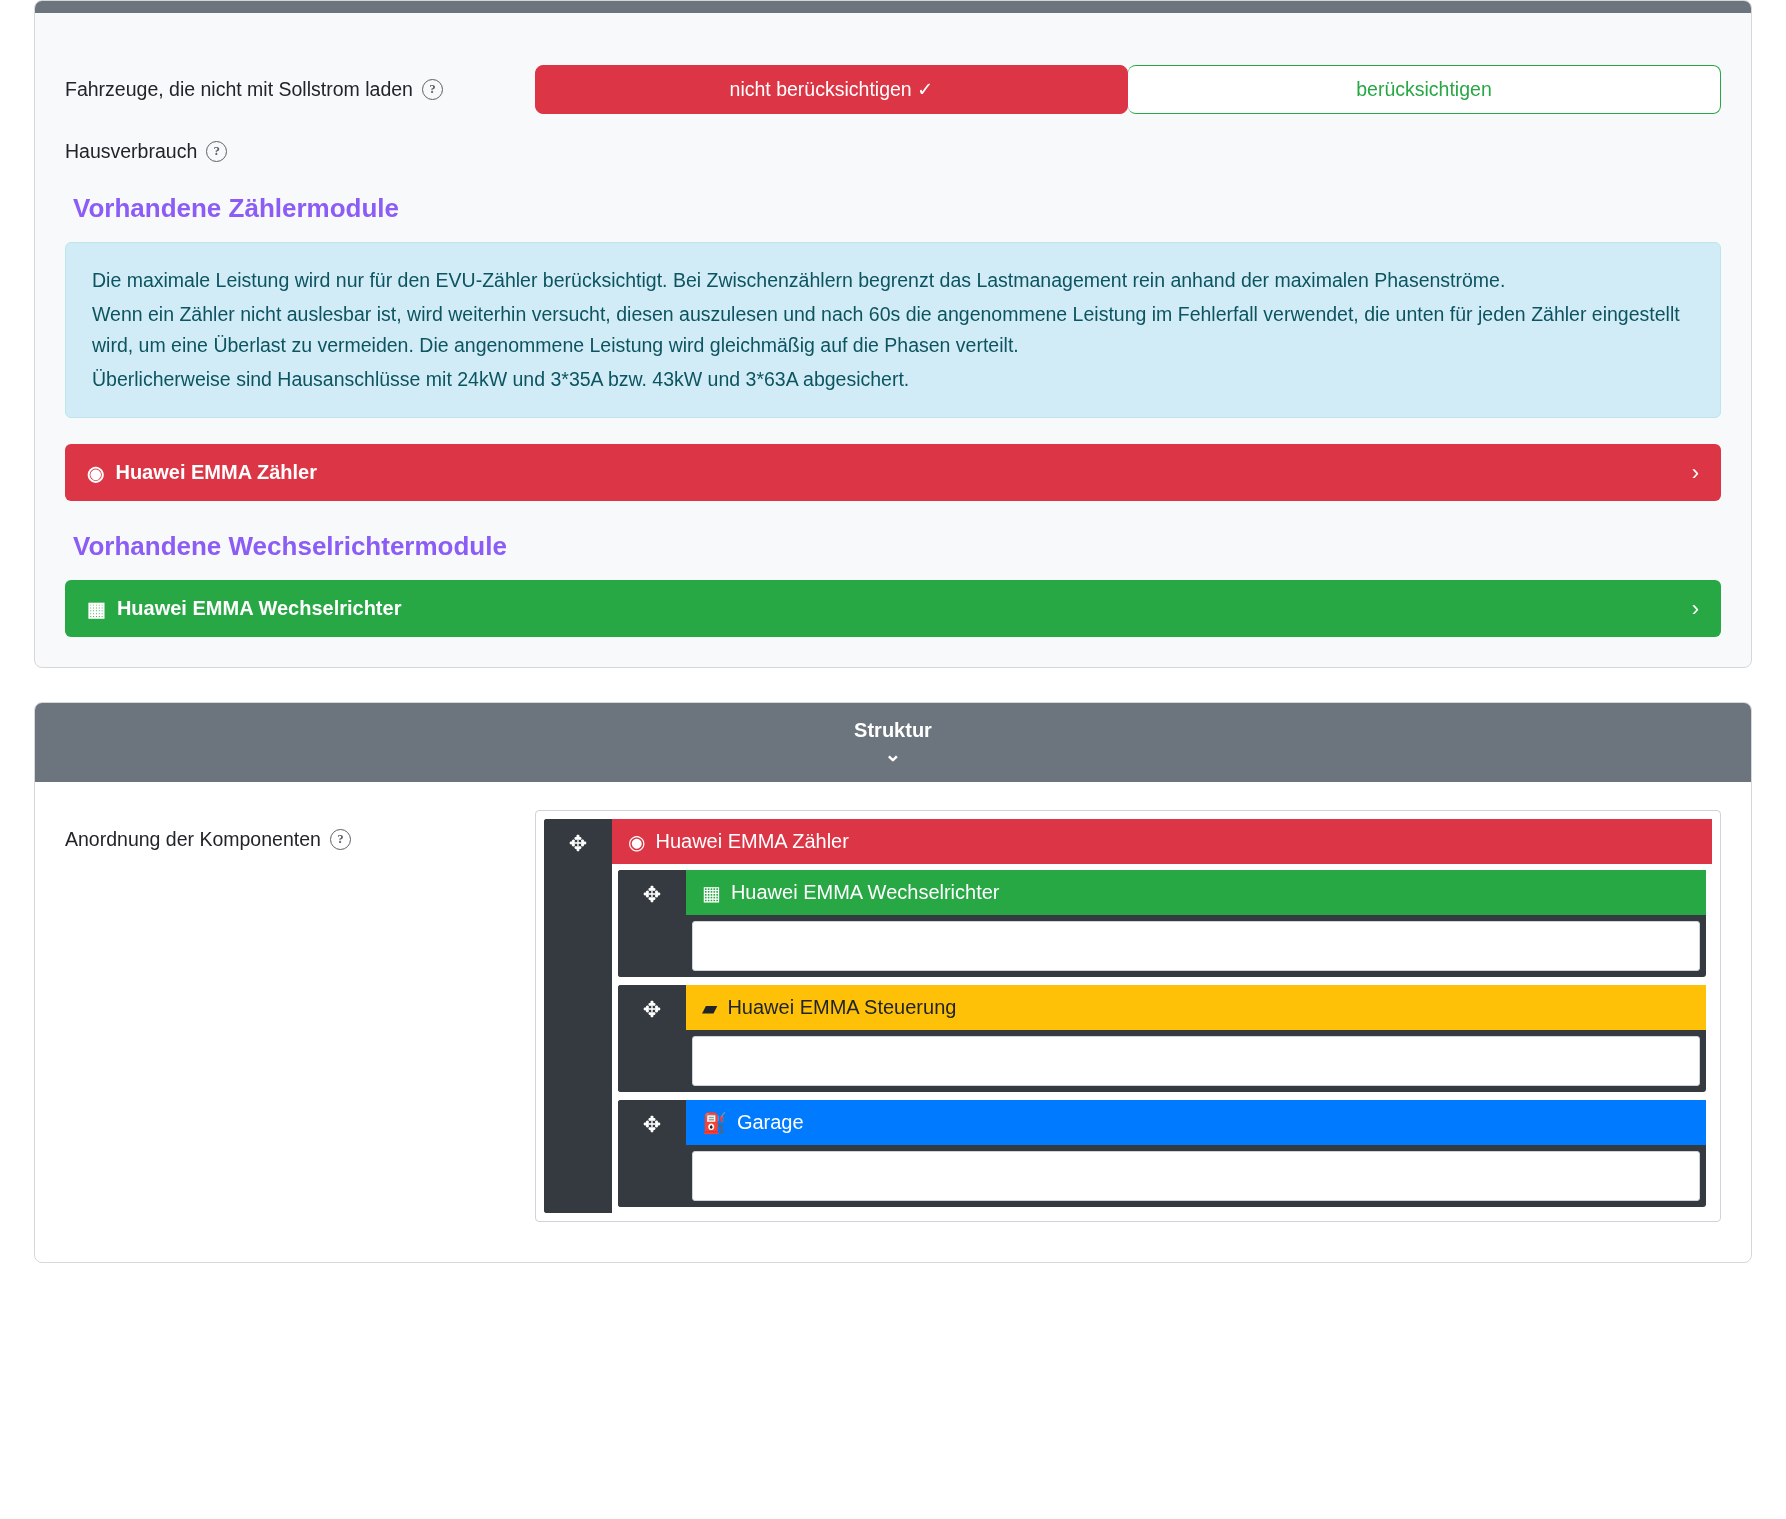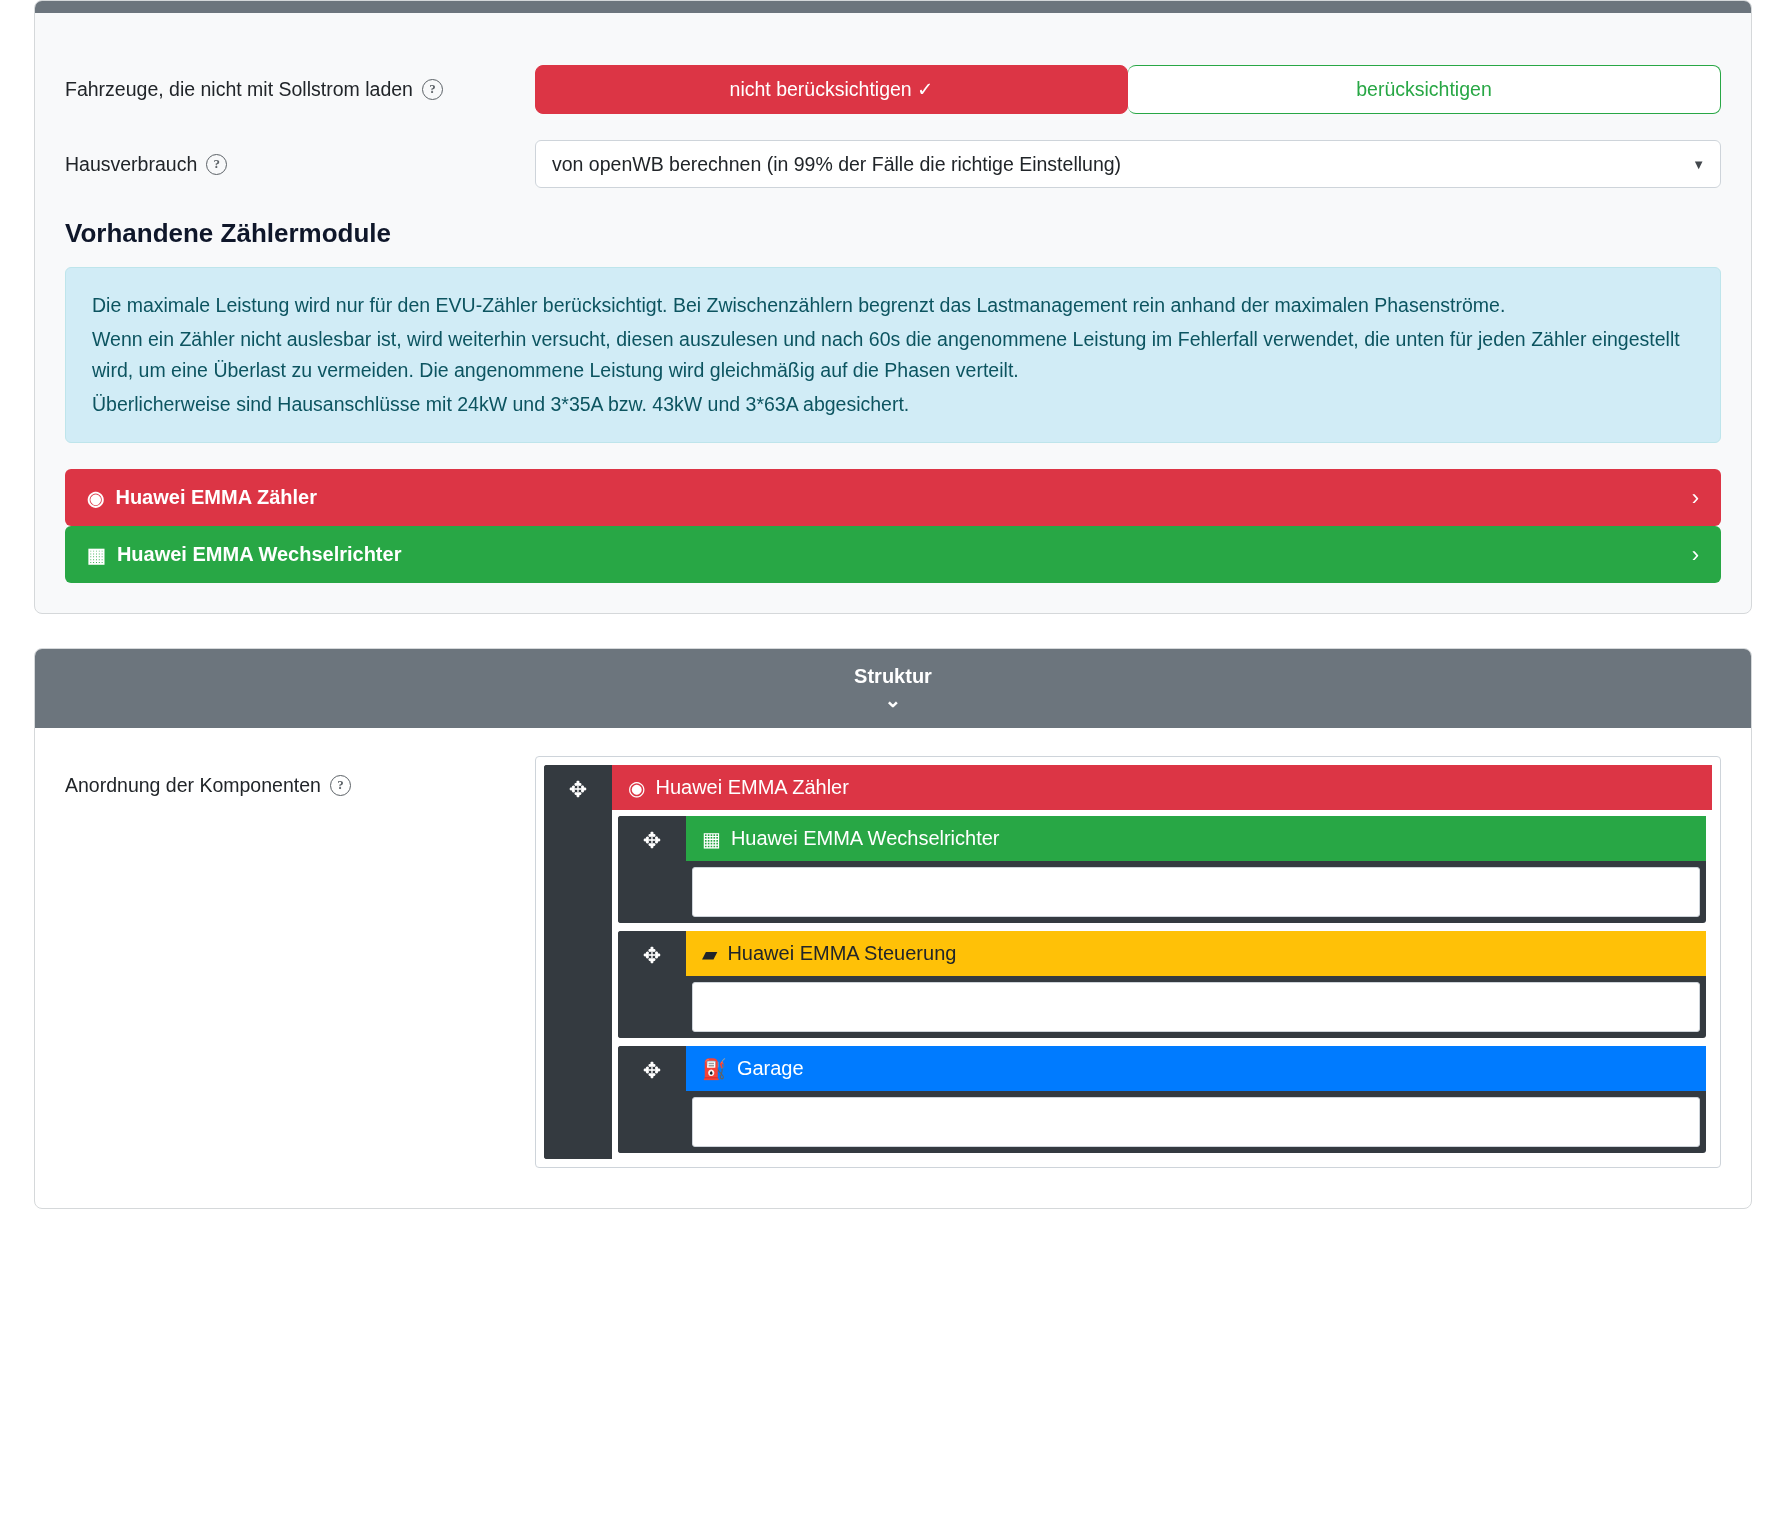--- a/index.html
+++ b/index.html
@@ -147,22 +147,22 @@
     transform: translateY(-50%);
     pointer-events: none;
     color: #43484d;
     font-size: 13px;
   }
 
   
   .section-heading {
     font-size: 26px;
     font-weight: bold;
-    color: #0f172a;
-    margin: 30px 0 18px 0;
+    color: #8b5cf6;
+    margin: 30px 0 18px 8px;
   }
 
   
   .comp-btn {
     display: flex;
     align-items: center;
     justify-content: space-between;
     border-radius: 6px;
     padding: 17px 22px;
     color: #ffffff;
@@ -313,48 +313,41 @@
             <div class="btn-toggle success-outline">berücksichtigen</div>
           </div>
         </div>
       </div>
 
       <div class="form-row">
         <div class="form-label">
           <span>Hausverbrauch</span>
           <span class="help-icon">?</span>
         </div>
-        <div class="form-control-area">
-          <div class="select-wrap">
-            <select class="form-select">
-              <option>von openWB berechnen (in 99% der Fälle die richtige Einstellung)</option>
-            </select>
-            <span class="select-caret">▼</span>
-          </div>
-        </div>
       </div>
 
       <div class="section-heading">Vorhandene Zählermodule</div>
 
       <div class="alert-info">
         <p>Die maximale Leistung wird nur für den EVU-Zähler berücksichtigt. Bei Zwischenzählern begrenzt das Lastmanagement rein anhand der maximalen Phasenströme.</p>
         <p>Wenn ein Zähler nicht auslesbar ist, wird weiterhin versucht, diesen auszulesen und nach 60s die angenommene Leistung im Fehlerfall verwendet, die unten für jeden Zähler eingestellt wird, um eine Überlast zu vermeiden. Die angenommene Leistung wird gleichmäßig auf die Phasen verteilt.</p>
         <p>Überlicherweise sind Hausanschlüsse mit 24kW und 3*35A bzw. 43kW und 3*63A abgesichert.</p>
       </div>
 
       <div style="height:26px"></div>
 
       <div class="comp-btn red">
         <span class="left">
           <span class="icon-glyph">◉</span>
           <span>Huawei EMMA Zähler</span>
         </span>
         <span class="chev">›</span>
       </div>
 
+      <div class="section-heading">Vorhandene Wechselrichtermodule</div>
 
       <div class="comp-btn green">
         <span class="left">
           <span class="icon-glyph">▦</span>
           <span>Huawei EMMA Wechselrichter</span>
         </span>
         <span class="chev">›</span>
       </div>
 
     </div>

